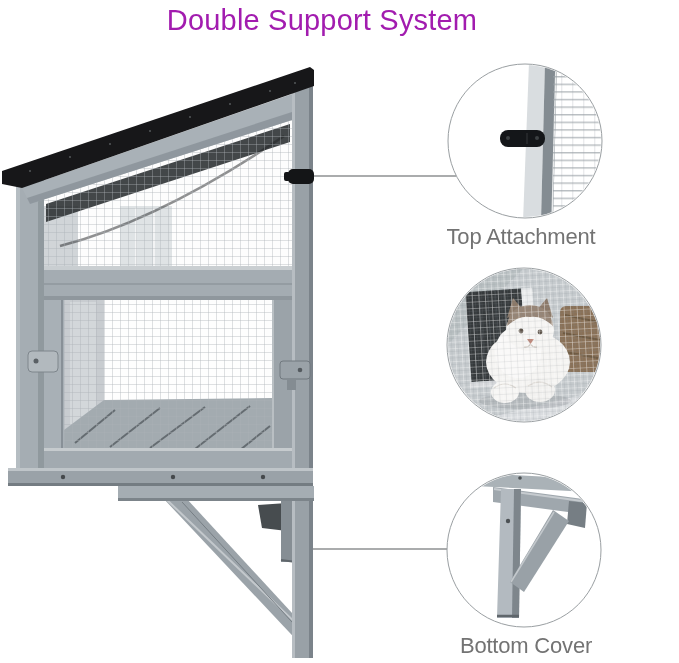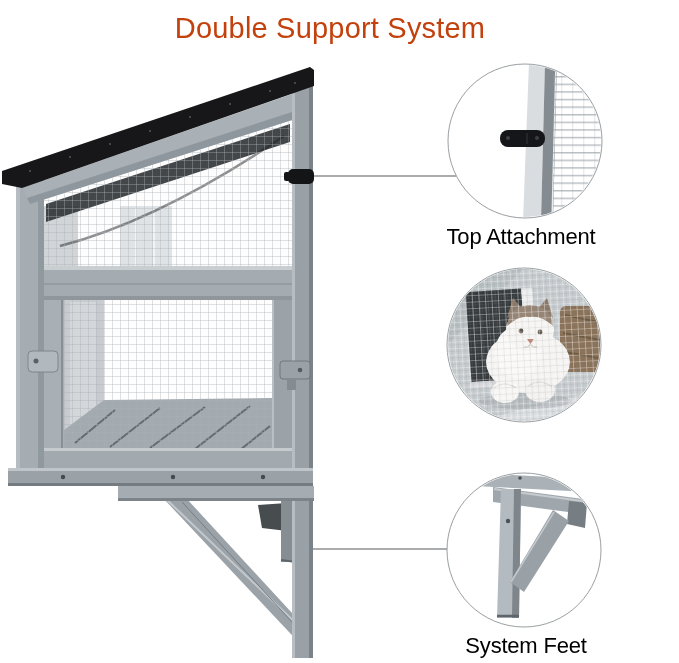--- a/index.html
+++ b/index.html
@@ -3,26 +3,26 @@
 <meta charset="utf-8">
 <style>
   html,body{margin:0;padding:0;background:#ffffff;}
   .page{
     position:relative;width:679px;height:663px;background:#ffffff;
     font-family:"Liberation Sans","DejaVu Sans",sans-serif;overflow:hidden;
   }
   .art{position:absolute;left:0;top:0;}
   .title{
     position:absolute;top:0;left:318px;transform:translateX(-50%);
-    font-size:29px;line-height:33px;font-weight:500;color:#c2410c;
-    white-space:nowrap;letter-spacing:0.2px;margin:12px;text-align:center;
+    font-size:29px;line-height:33px;font-weight:500;color:#a21caf;
+    white-space:nowrap;letter-spacing:0.2px;margin:4px;text-align:center;
   }
   .callout-label{
     position:absolute;transform:translateX(-50%);
-    font-size:22px;line-height:26px;font-weight:400;color:#000000;
+    font-size:22px;line-height:26px;font-weight:400;color:#737373;
     white-space:nowrap;letter-spacing:-0.2px;text-align:center;
   }
   .label-1{left:521px;top:224px;}
   .label-2{left:525px;top:431px;}
   .label-3{left:526px;top:633px;}
 </style>
 </head>
 <body>
 
 <div class="page">
@@ -260,15 +260,15 @@
           <circle cx="508" cy="521" r="2.2" fill="#4c5154"></circle>
 
           <polygon points="553,510 569,521 524,592 510,582" fill="#99a1a7"></polygon>
           <line x1="554" y1="512" x2="511" y2="582" stroke="#c3c8cc" stroke-width="1.5"></line>
         </g>
       </g>
     </g>
   </svg>
 
   <div class="callout-label label-1">Top Attachment</div>
-  <div class="callout-label label-3">System Feet</div>
+  <div class="callout-label label-3">Bottom Cover</div>
 
 </div>
 
 </body></html>

